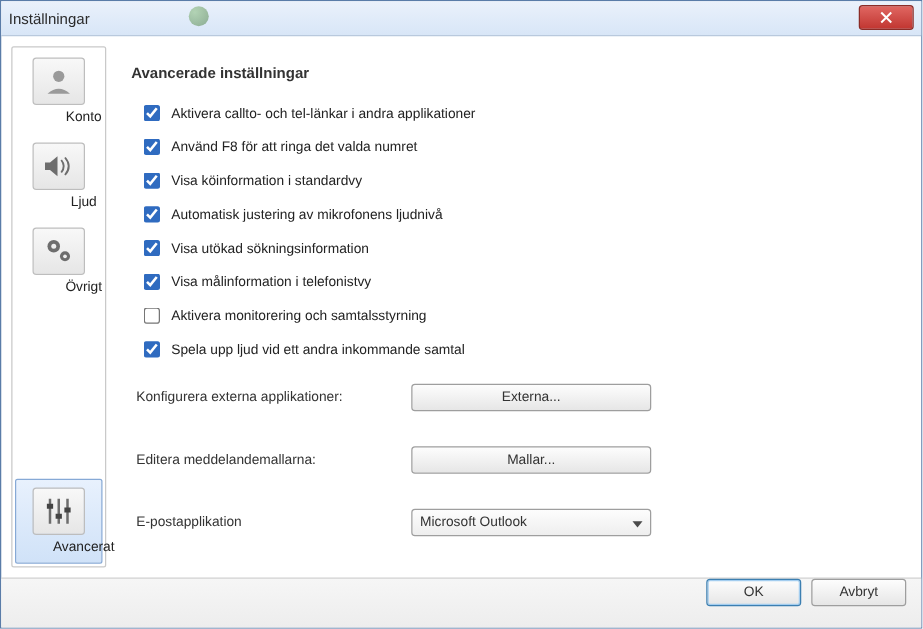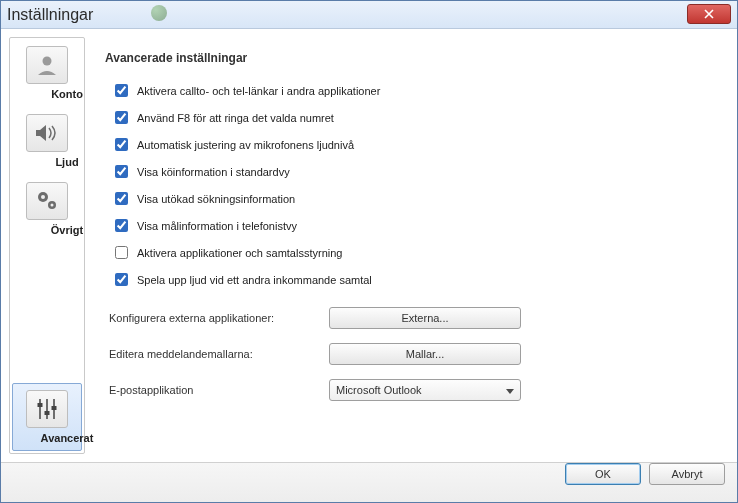--- a/index.html
+++ b/index.html
@@ -1,37 +1,37 @@
 <!DOCTYPE html>
 <html><head>
 <meta charset="utf-8">
 <style>
   * { box-sizing: border-box; }
   html, body { margin: 0; padding: 0; font-family: "Segoe UI", Tahoma, sans-serif; font-size: 11px; color: #333; }
   .window { width: 738px; height: 503px; background: #fff; border: 1px solid #5a7ca8; position: relative; display: flex; flex-direction: column; }
   .titlebar { height: 28px; background: linear-gradient(#eaf1fb, #d8e6f7); border-bottom: 1px solid #b9c9dd; display: flex; align-items: center; padding: 0 6px; position: relative; }
-  .titlebar .title { font-size: 16px; color: #2b2b2b; text-align: center; }
+  .titlebar .title { font-size: 12px; color: #2b2b2b; text-align: center; }
   .titlebar .bg-app { position: absolute; left: 150px; top: 4px; display: flex; align-items: center; gap: 4px; opacity: 0.5; }
   .bg-icon { width: 16px; height: 16px; background: radial-gradient(circle at 30% 30%, #7fb86f, #3c6f2e); border-radius: 50%; }
   .close-btn { position: absolute; right: 6px; top: 3px; width: 44px; height: 20px; background: linear-gradient(#e06762, #c13631); border: 1px solid #8b2c27; border-radius: 3px; display: flex; align-items: center; justify-content: center; color: #fff; font-weight: bold; }
   .close-btn svg { width: 10px; height: 10px; }
   .body { flex: 1; display: flex; padding: 8px; gap: 4px; }
   .sidebar { width: 76px; background: #fff; border: 1px solid #c9c9c9; border-radius: 2px; display: flex; flex-direction: column; padding: 2px; gap: 2px; }
   .sidebar-item { display: flex; flex-direction: column; align-items: center; gap: 4px; padding: 6px 2px; border-radius: 2px; cursor: pointer; }
   .sidebar-item.selected { background: linear-gradient(#e8f1fd, #d0e2f8); border: 1px solid #86a9d6; }
   .sidebar-icon { width: 42px; height: 38px; background: linear-gradient(#f8f8f8, #e6e6e6); border: 1px solid #bdbdbd; border-radius: 3px; display: flex; align-items: center; justify-content: center; }
-  .sidebar-label { font-size: 11px; font-weight: bold; color: #222; margin-left: 40px; }
+  .sidebar-label { font-size: 11px; font-weight: normal; color: #222; margin-left: 40px; }
   .sidebar-spacer { flex: 1; }
   .content { flex: 1; padding: 6px 12px; }
   .content h2 { font-size: 12px; font-weight: bold; margin: 8px 0 16px 4px; }
   .checks { display: flex; flex-direction: column; gap: 8px; margin-left: 10px; margin-bottom: 18px; }
   .check-row { display: flex; align-items: center; gap: 6px; }
   .check-row input[type=checkbox] { width: 13px; height: 13px; accent-color: #2f6bc0; }
   .check-row label { font-size: 11px; color: #222; }
-  .config-rows { display: flex; flex-direction: column; gap: 14px; margin-left: 8px; }
+  .config-rows { display: flex; flex-direction: column; gap: 28px; margin-left: 8px; }
   .config-row { display: flex; align-items: center; }
   .config-label { width: 220px; font-size: 11px; }
   .win-btn { width: 192px; height: 22px; background: linear-gradient(#fdfdfd, #e6e6e6); border: 1px solid #9e9e9e; border-radius: 3px; font-size: 11px; display: flex; align-items: center; justify-content: center; cursor: pointer; }
   .win-select { width: 192px; height: 22px; background: linear-gradient(#fdfdfd, #eeeeee); border: 1px solid #9e9e9e; border-radius: 3px; font-size: 11px; padding: 0 26px 0 6px; display: flex; align-items: center; position: relative; cursor: pointer; }
   .win-select::after { content: ""; position: absolute; right: 6px; top: 9px; border-left: 4px solid transparent; border-right: 4px solid transparent; border-top: 5px solid #4a4a4a; }
   .footer { height: 40px; border-top: 1px solid #d0d0d0; display: flex; align-items: flex-start; justify-content: flex-end; padding: 0 12px; gap: 8px; background: linear-gradient(#f6f6f6,#ededed); }
   .footer .win-btn { width: 76px; }
   .footer .win-btn.primary { border: 1px solid #3c7fb1; box-shadow: 0 0 0 1px #a3cdef inset; }
   
   .ic-user { width: 24px; height: 24px; }
@@ -117,37 +117,37 @@
         <div class="check-row">
           <input type="checkbox" checked="" style="">
           <label>Aktivera callto- och tel-länkar i andra applikationer</label>
         </div>
         <div class="check-row">
           <input type="checkbox" checked="" style="">
           <label>Använd F8 för att ringa det valda numret</label>
         </div>
         <div class="check-row">
           <input type="checkbox" checked="" style="">
-          <label>Automatisk justering av mikrofonens ljudnivå</label>
+          <label>Visa köinformation i standardvy</label>
         </div>
         <div class="check-row">
           <input type="checkbox" checked="" style="">
-          <label>Visa köinformation i standardvy</label>
+          <label>Automatisk justering av mikrofonens ljudnivå</label>
         </div>
         <div class="check-row">
           <input type="checkbox" checked="" style="">
           <label>Visa utökad sökningsinformation</label>
         </div>
         <div class="check-row">
           <input type="checkbox" checked="" style="">
           <label>Visa målinformation i telefonistvy</label>
         </div>
         <div class="check-row">
           <input type="checkbox" style="">
-          <label>Aktivera applikationer och samtalsstyrning</label>
+          <label>Aktivera monitorering och samtalsstyrning</label>
         </div>
         <div class="check-row">
           <input type="checkbox" checked="" style="">
           <label>Spela upp ljud vid ett andra inkommande samtal</label>
         </div>
       </div>
 
       <div class="config-rows">
         <div class="config-row">
           <span class="config-label">Konfigurera externa applikationer:</span>

